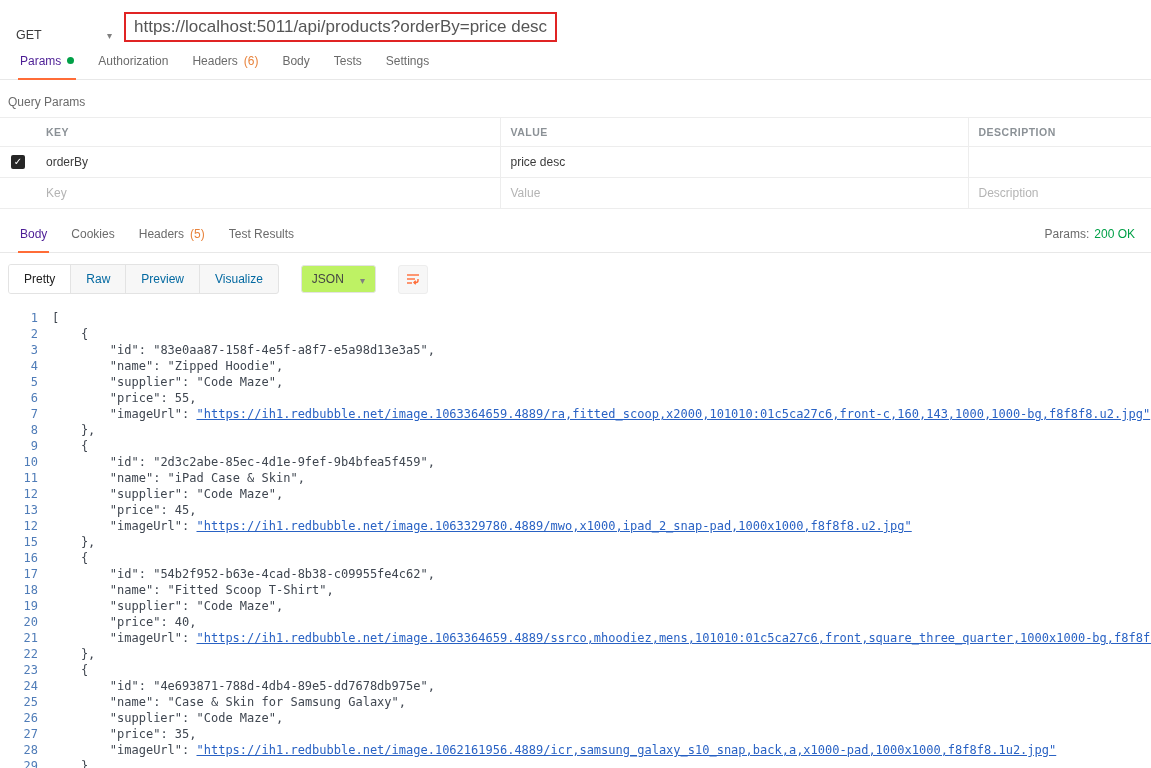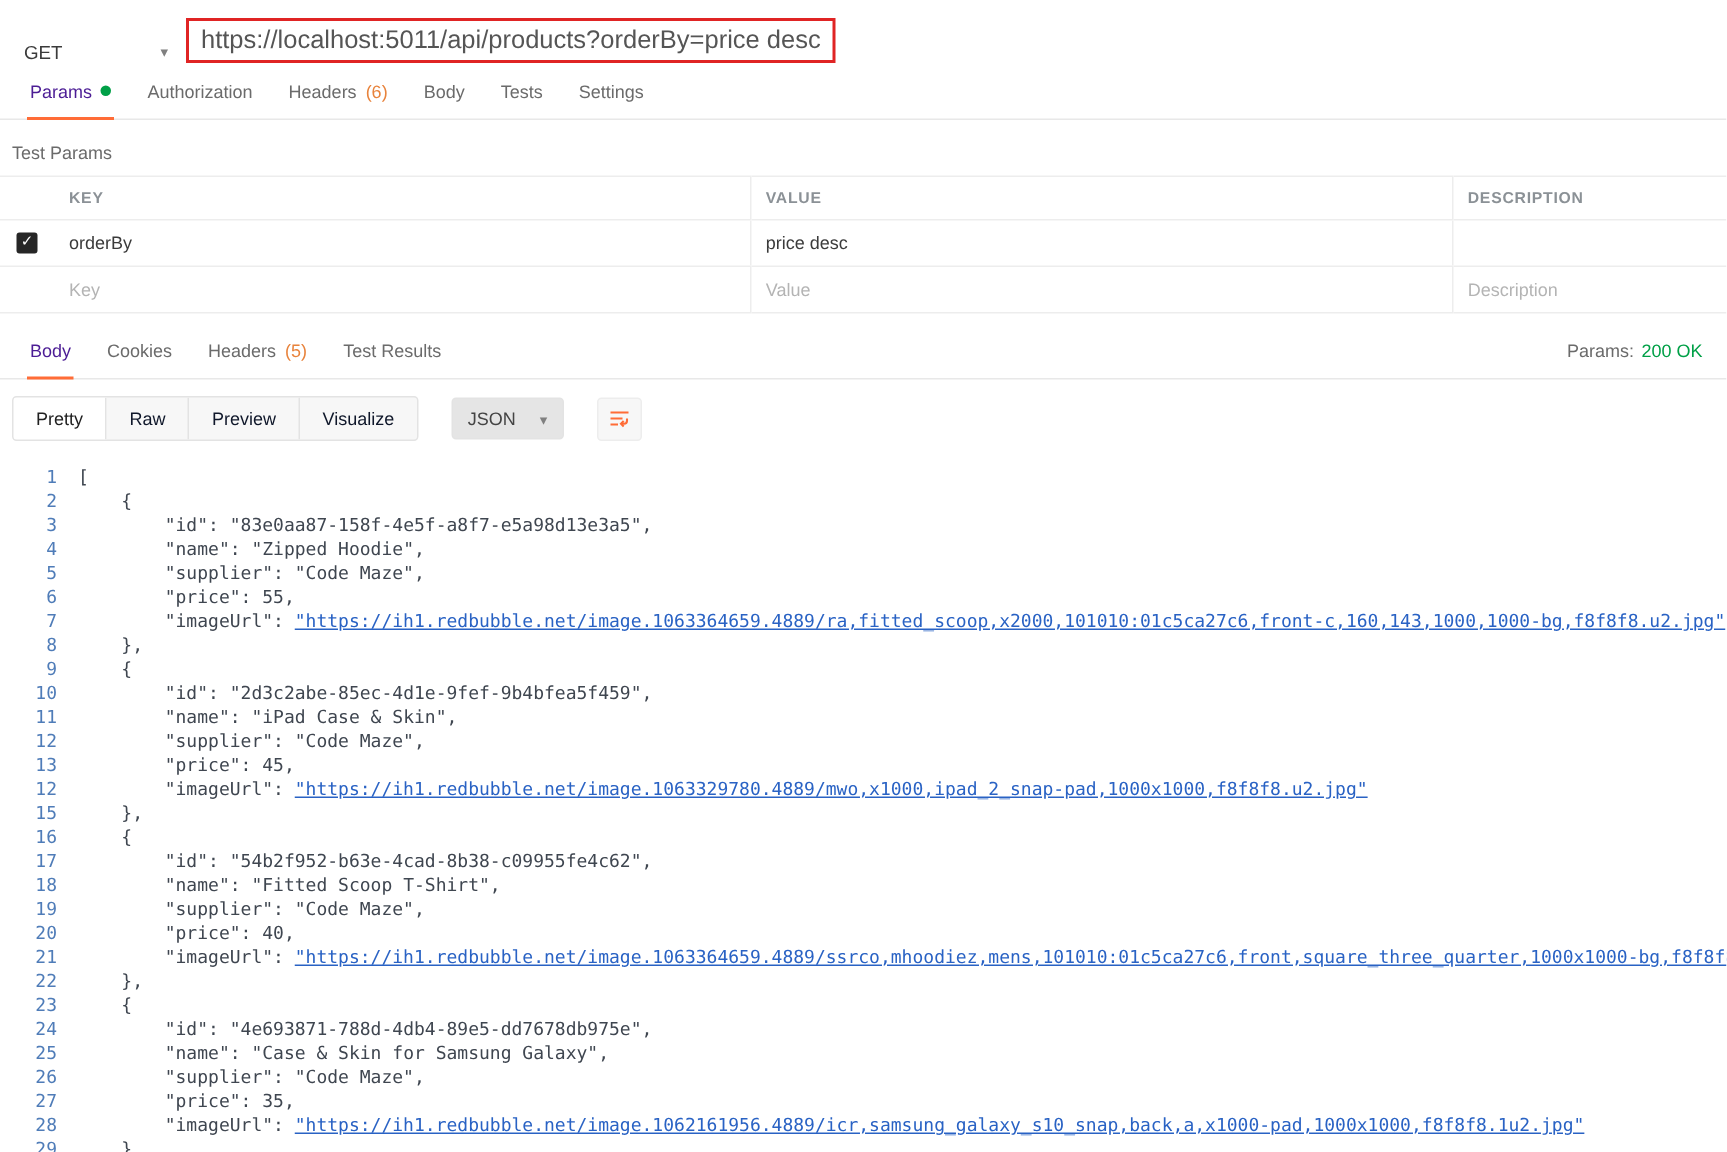--- a/index.html
+++ b/index.html
@@ -48,25 +48,25 @@
   .resp-tabs { display:flex; align-items:stretch; height:38px; padding:0 8px; margin-top:6px;
     border-bottom:1px solid #e8e8e8; color:#6b6b6b; }
   #resp-tab-items { display:flex; align-items:stretch; }
   .status { margin-left:auto; display:flex; align-items:center; gap:5px; padding-right:8px; }
   .status-label { color:#6b6b6b; }
   .status-value { color:var(--green,#00a047); }
 
   
   .resp-toolbar { display:flex; align-items:center; gap:22px; padding:11px 8px; }
   .seg { display:flex; border:1px solid #e3e3e3; border-radius:3px; background:#f7f7f7; overflow:hidden; }
-  .vtab { padding:7px 15px; color:#0f172a; cursor:pointer; border-right:1px solid #e3e3e3; }
+  .vtab { padding:7px 15px; color:#0369a1; cursor:pointer; border-right:1px solid #e3e3e3; }
   .vtab:last-child { border-right:none; }
   .vtab.active { background:#fff; color:#212121; }
   .format-select { display:flex; align-items:flex-end; gap:16px; border:1px solid #e3e3e3;
-    border-radius:3px; padding:6px 10px; background:#e5e5e5; color:#444; cursor:pointer; }
+    border-radius:3px; padding:6px 10px; background:#bef264; color:#444; cursor:pointer; }
   .wrap-btn { width:30px; height:29px; background:#f7f7f7; border:1px solid #ededed; border-radius:3px;
     display:flex; align-items:center; justify-content:center; cursor:pointer; }
 
   
   .code-area { display:flex; padding-top:5px; font-family:"DejaVu Sans Mono", monospace;
     font-size:12px; line-height:16px; }
   .gutter { width:38px; text-align:right; color:#4f7cb8; flex:none; }
   .gutter .ln { height:16px; }
   .code { padding-left:14px; white-space:pre; color:#3f4650; overflow:hidden; flex:1; }
   .code-line { height:16px; }
@@ -103,21 +103,21 @@
         <span>Body</span>
       </div>
       <div class="tab">
         <span>Tests</span>
       </div>
       <div class="tab">
         <span>Settings</span>
       </div>
     </div>
 
-  <div class="qp-label">Test Params</div>
+  <div class="qp-label">Query Params</div>
 
   <table class="params-table">
     <colgroup>
         <col style="width:36px">
         <col style="width:464px">
         <col style="width:468px">
         <col>
       </colgroup>
     <thead>
       <tr>

